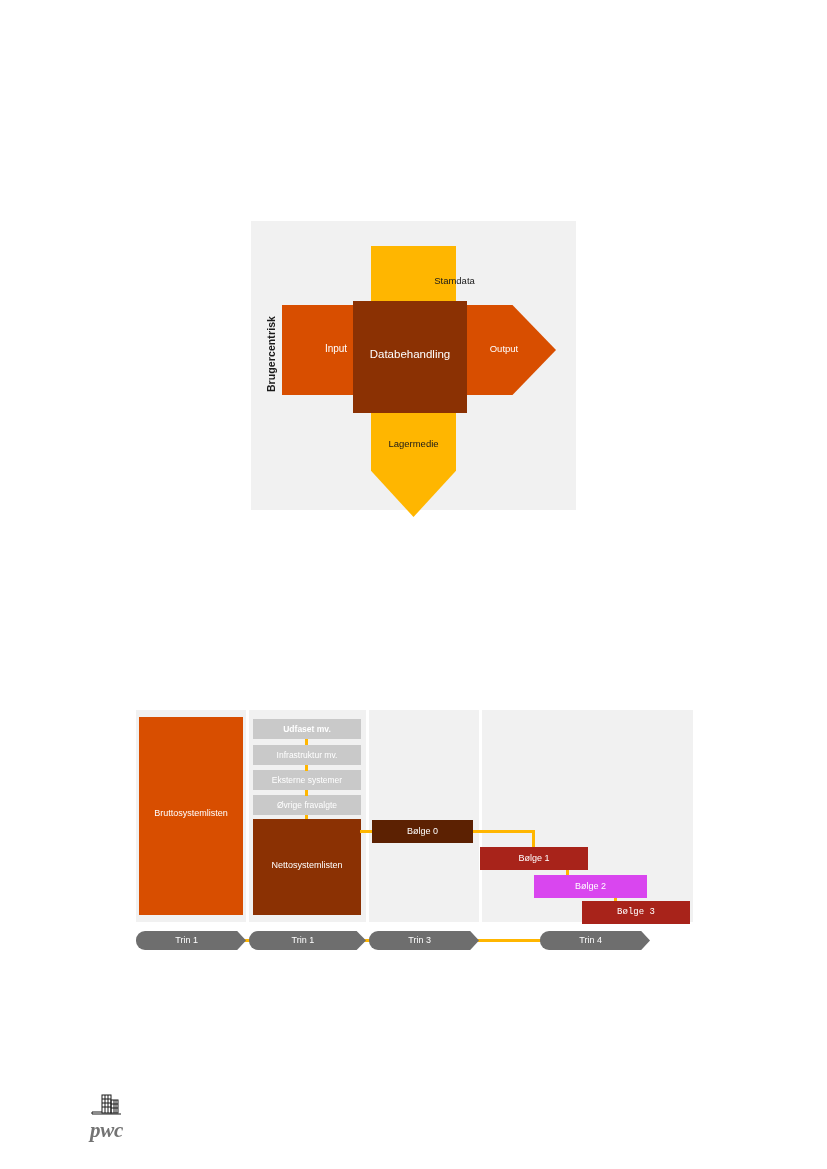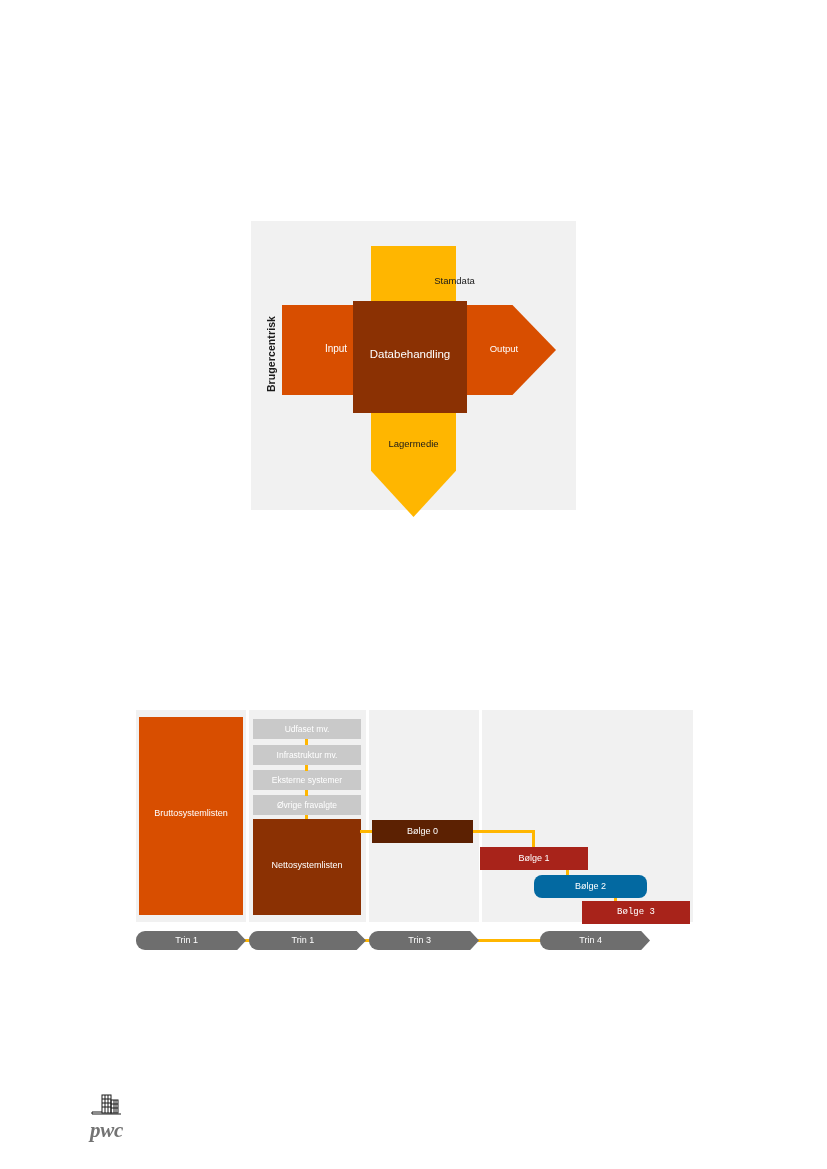--- a/index.html
+++ b/index.html
@@ -237,21 +237,21 @@
   }
   #fig2 .grey-box .lbl {
     position: absolute;
     left: 0;
     top: 5px;
     width: 108px;
     text-align: center;
     font-size: 8.5px;
     color: #ffffff;
   }
-  #fig2 .grey-box.g1 { top: 9px; }
+  #fig2 .grey-box.g1 { top: 9px; font-weight: bold; }
   #fig2 .grey-box.g2 { top: 35px; }
   #fig2 .grey-box.g3 { top: 60px; }
   #fig2 .grey-box.g4 { top: 85px; }
 
   #fig2 .netto {
     position: absolute;
     left: 117px;
     top: 109px;
     width: 108px;
     height: 96px;
@@ -289,21 +289,21 @@
     position: absolute;
     left: 0;
     top: 6px;
     width: 100%;
     text-align: center;
     font-size: 9px;
     color: #ffffff;
   }
   #fig2 .wave.w0 { left: 236px; top: 110px; width: 101px; background: #5c2102; }
   #fig2 .wave.w1 { left: 344px; top: 137px; width: 108px; background: #a8231a; }
-  #fig2 .wave.w2 { left: 398px; top: 165px; width: 113px; background: #0369a1; border-radius: 8px; }
+  #fig2 .wave.w2 { left: 398px; top: 165px; width: 113px; background: #d946ef; }
   #fig2 .wave.w3 { left: 446px; top: 191px; width: 108px; background: #a8231a; font-family: Liberation Mono, monospace; }
 
   
   #fig2 .lnk-netto-w0 {
     position: absolute;
     left: 224px;
     top: 120px;
     width: 14px;
     height: 3px;
     background: #ffb600;

